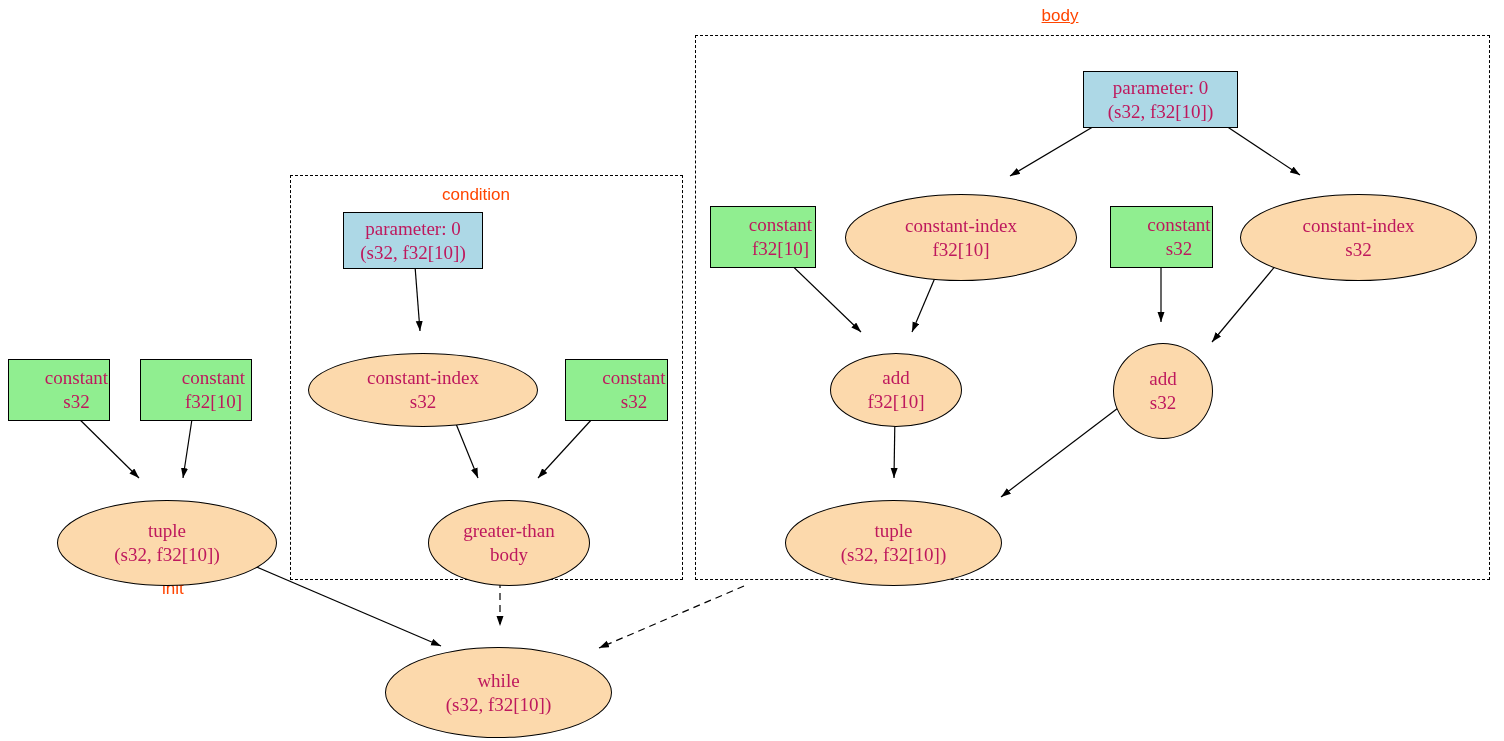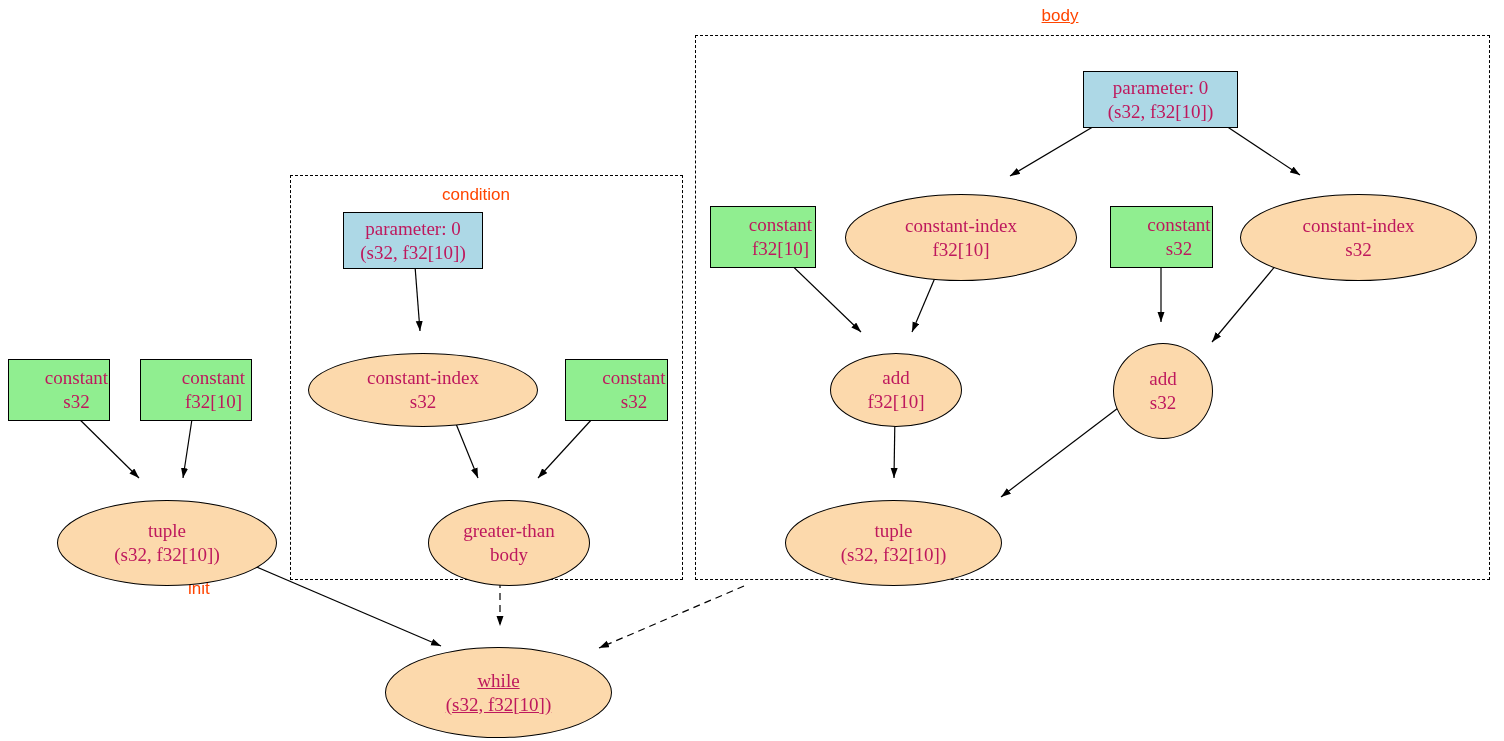--- a/index.html
+++ b/index.html
@@ -50,21 +50,21 @@
 <body>
 
 <div class="canvas">
 
   <div class="cluster" style="left:290px; top:175px; width:393px; height:405px;"></div>
   <div class="cluster" style="left:695px; top:35px; width:795px; height:545px;"></div>
 
   <div class="cluster-label" style="left:476px; top:150px;margin-top:35px;">condition</div>
   <div class="cluster-label" style="left:1060px; top:6px;text-decoration:underline;">body</div>
 
-  <div class="edge-label" style="left:188px; top:579px;">init</div>
+  <div class="edge-label" style="left:162px; top:579px;">init</div>
 
   <svg class="edges" width="1504" height="741">
     <defs>
       <marker id="arrow" markerWidth="11" markerHeight="8" refX="10" refY="3.5" orient="auto" markerUnits="userSpaceOnUse">
         <path d="M0,0 L10,3.5 L0,7 z" fill="#000"></path>
       </marker>
     </defs>
 
     <line class="edge" x1="66" y1="406" x2="139" y2="478" marker-end="url(#arrow)"></line>
     <line class="edge" x1="194" y1="406" x2="183" y2="478" marker-end="url(#arrow)"></line>
@@ -143,18 +143,18 @@
   </div>
   <div class="node ellipse fill-op" style="left:1113px; top:327px; width:100px; height:96px;">
     <span>add</span>
     <span>s32</span>
   </div>
   <div class="node ellipse fill-op" style="left:785px; top:484px; width:217px; height:86px;">
     <span>tuple</span>
     <span>(s32, f32[10])</span>
   </div>
 
-  <div class="node ellipse fill-op" style="left:385px; top:631px; width:227px; height:91px;text-decoration:underline;">
+  <div class="node ellipse fill-op" style="left:385px; top:631px; width:227px; height:91px;">
     <span>while</span>
     <span>(s32, f32[10])</span>
   </div>
 
 </div>
 
 </body></html>

